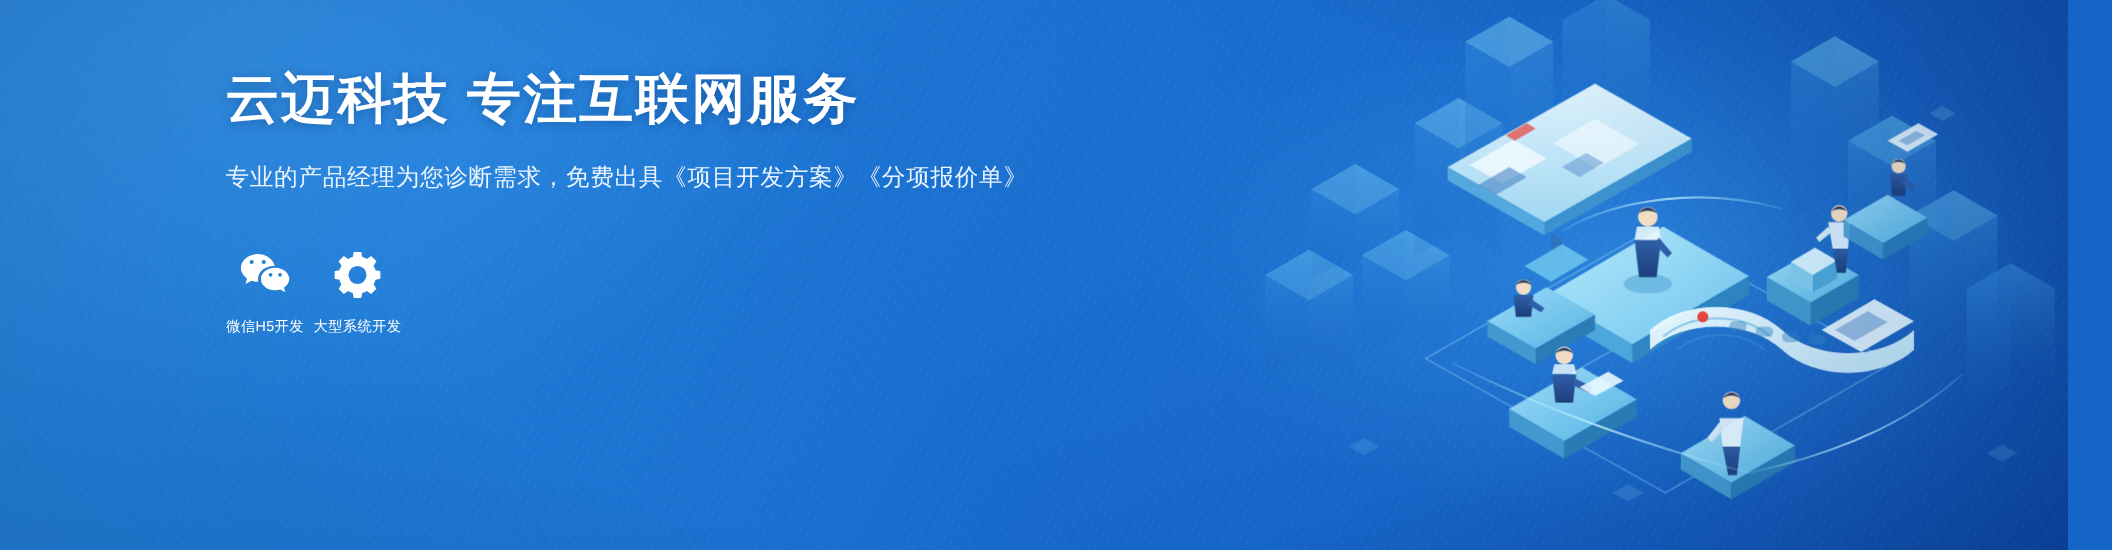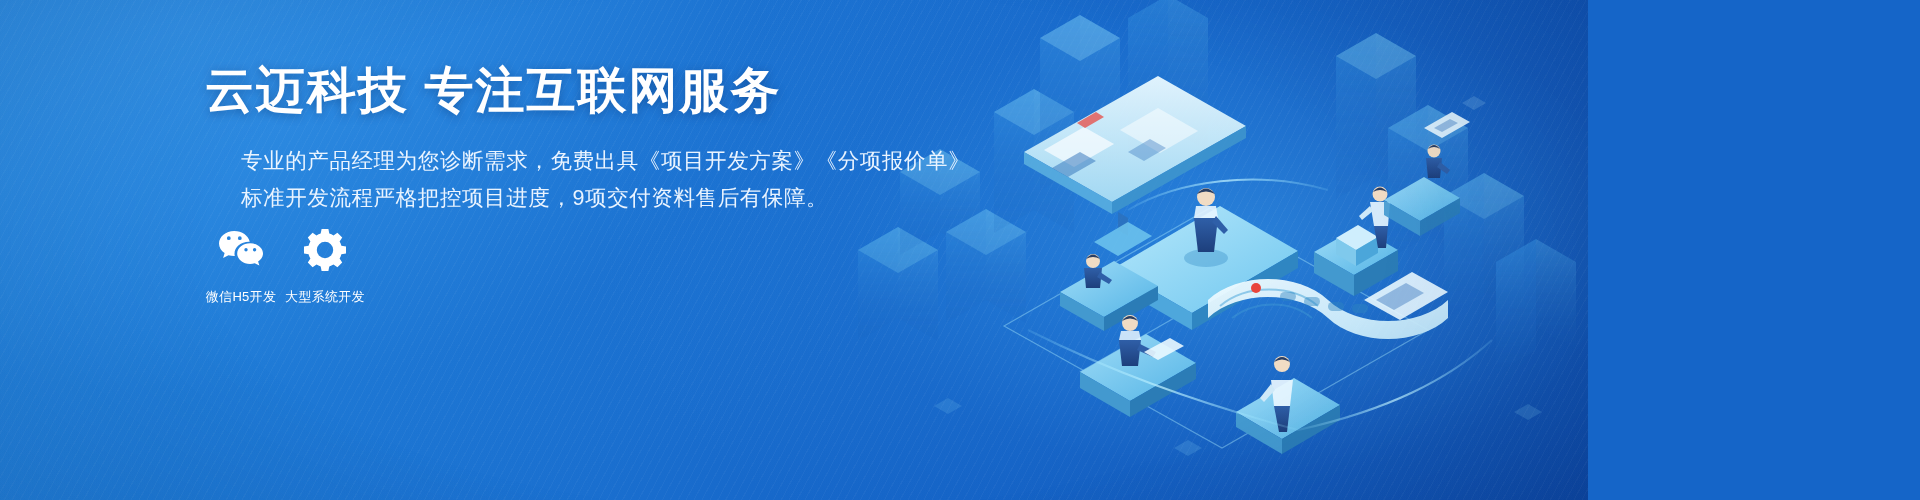--- a/index.html
+++ b/index.html
@@ -4,21 +4,21 @@
 <style>
   * { margin:0; padding:0; box-sizing:border-box; }
   html,body { width:1920px; height:500px; overflow:hidden; }
   body {
     font-family:"Liberation Sans","DejaVu Sans",sans-serif;
     background:#1565c8;
   }
 
   #banner {
     position:relative;
-    width:1588px; height:500px;
+    width:1880px; height:500px;
     overflow:hidden;
     background:
       radial-gradient(ellipse 900px 520px at 78% 48%, rgba(60,160,240,0.55) 0%, rgba(40,130,220,0.18) 45%, rgba(0,0,0,0) 72%),
       radial-gradient(ellipse 1100px 700px at 12% 6%, rgba(70,165,245,0.42) 0%, rgba(30,120,215,0.10) 52%, rgba(0,0,0,0) 78%),
       linear-gradient(118deg, #2a8ae0 0%, #1f7bd6 22%, #1a6fcf 46%, #1360c4 68%, #0f4fb0 86%, #0b429e 100%);
   }
 
   
   #texture {
     position:absolute; inset:0;
@@ -49,21 +49,21 @@
     text-shadow:0 2px 10px rgba(3,35,85,0.35);
   }
   #subtitle {
     margin-top:25px;
     color:#eaf4ff;
     font-size:21.5px;
     line-height:1.72;
     letter-spacing:0.6px;
     white-space:nowrap;
   }
-  #subtitle .line { display:block;margin-left:36px; }
+  #subtitle .line { display:block; }
 
   
   #services {
     position:absolute;
     left:205px; top:228px;
     display:flex;
     align-items:flex-start;
   }
   .service {
     display:flex;
@@ -321,21 +321,20 @@
       <path d="M300 210 C350 180, 430 170, 500 190"></path>
     </g>
   </svg>
 
   <div id="vignette"></div>
 
   <div id="content">
     <h1 id="headline">云迈科技 专注互联网服务</h1>
     <div id="subtitle">
       <span class="line">专业的产品经理为您诊断需求，免费出具《项目开发方案》《分项报价单》</span>
-      <span class="line">标准开发流程严格把控项目进度，9项交付资料售后有保障。</span>
     </div>
   </div>
 
   <div id="services">
 
 
 
     <div class="service">
       <span class="ico">
         <svg width="46" height="40" viewBox="0 0 46 40" fill="#ffffff">

